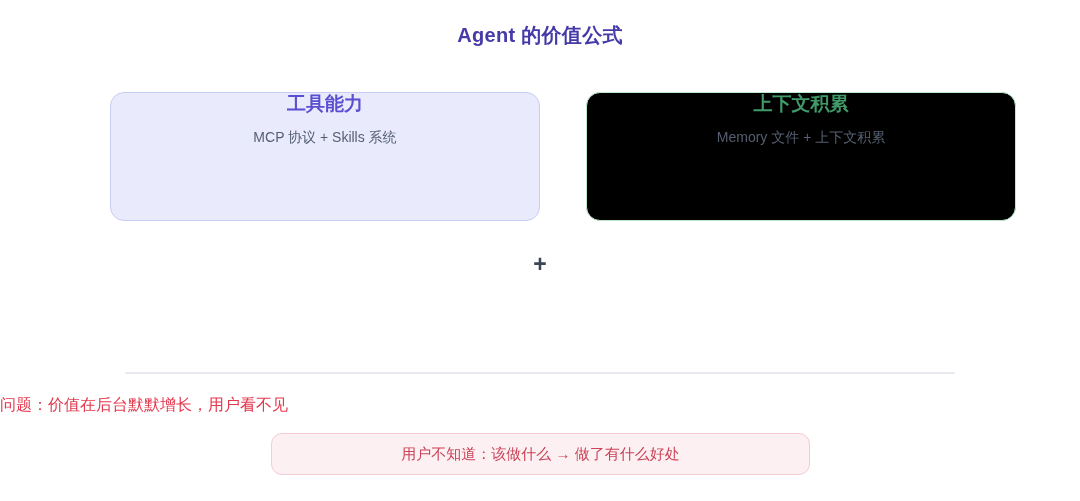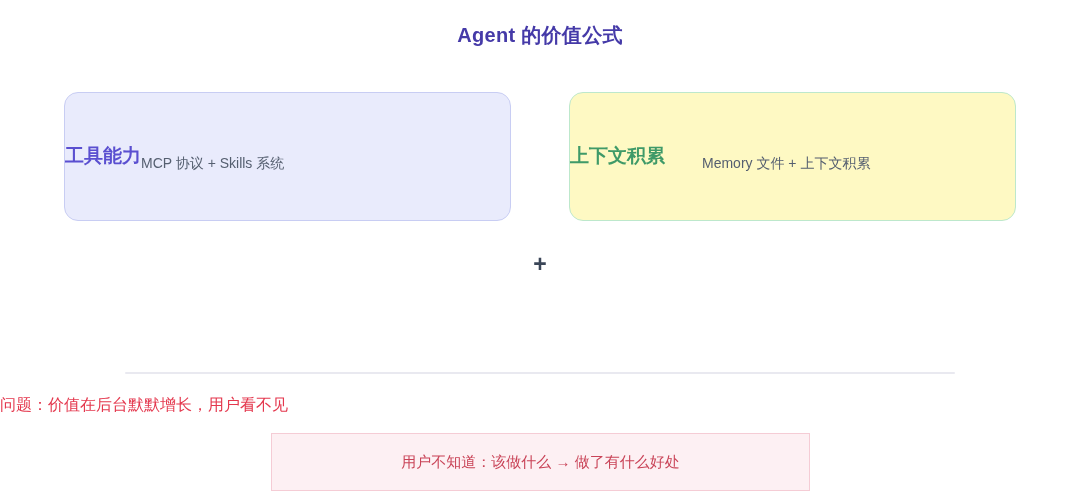--- a/index.html
+++ b/index.html
@@ -45,31 +45,31 @@
     display: flex;
     justify-content: space-between;
     align-items: stretch;
   }
   .card {
     width: 447px;
     border-radius: 14px;
     box-sizing: border-box;
     border: 1px solid transparent;
     display: flex;
-    flex-direction: row;
+    flex-direction: column;
     align-items: center;
+    margin-left: 46px;
   }
   .card--tools {
     background: #e9ebfc;
     border-color: #c8cdf3;
   }
   .card--context {
-    background: #fef9c3;
+    background: #000000;
     border-color: #bde8cc;
-    gap: 37px;
   }
   .card-title {
     font-size: 19px;
     font-weight: bold;
     line-height: 1.2;
     white-space: nowrap;
   }
   .card--tools .card-title { color: #5a4fd0; }
   .card--context .card-title { color: #3f9a68; }
   .card-sub {
@@ -129,25 +129,25 @@
     line-height: 1.3;
     white-space: nowrap;
   }
 
   
   .pill {
     position: absolute;
     top: 433px;
     left: 271px;
     width: 539px;
-    height: 58px;
+    height: 42px;
     box-sizing: border-box;
     background: #fdf0f3;
     border: 1px solid #f5ccd5;
-    border-radius: 0;
+    border-radius: 11px;
     display: flex;
     align-items: center;
     justify-content: center;
   }
   .pill-text {
     font-size: 15px;
     color: #c94458;
     line-height: 1.2;
     white-space: nowrap;
   }

